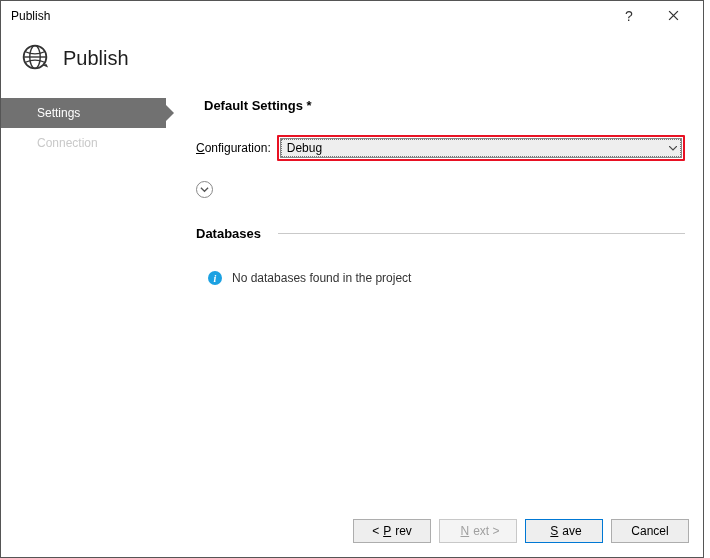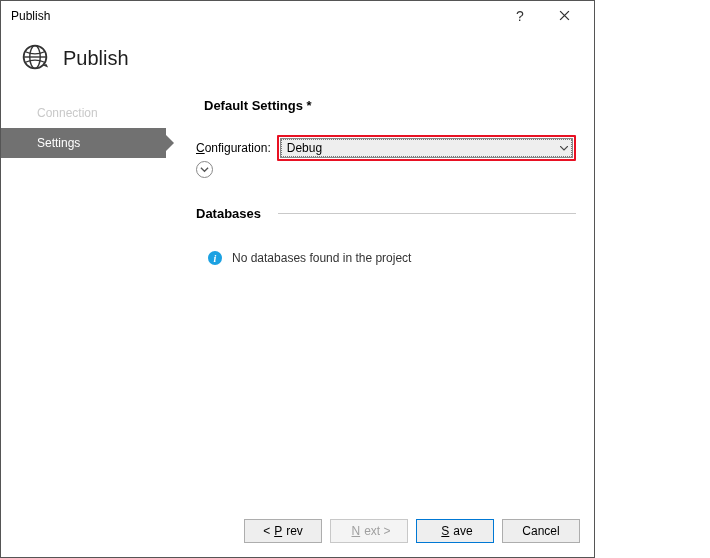--- a/index.html
+++ b/index.html
@@ -4,21 +4,21 @@
 <style>
   * { box-sizing: border-box; }
   html, body { margin: 0; padding: 0; }
   body {
     font-family: "Segoe UI", Tahoma, sans-serif;
     font-size: 12px;
     color: #000;
     background: #fff;
   }
   .window {
-    width: 595px;
+    width: 704px;
     height: 558px;
     border: 1px solid #555;
     display: flex;
     flex-direction: column;
     background: #fff;
     position: relative;
   }
   
   .titlebar {
     height: 30px;
@@ -96,20 +96,21 @@
   }
   .section-heading {
     font-size: 13px;
     font-weight: 700;
     margin: 0 0 22px 8px;
   }
   .form-row {
     display: flex;
     align-items: center;
     gap: 6px;
+    margin-bottom: 20px;
   }
   .form-label { font-size: 12px; }
   .form-label .ul { text-decoration: underline; }
   .config-select-wrap {
     flex: 1;
     border: 2px solid #e81123;
     padding: 1px;
     border-radius: 1px;
   }
   .config-select {
@@ -242,25 +243,25 @@
         <path d="M5 22 Q16 17 27 22" fill="none" stroke="#333" stroke-width="1.4"></path>
         <path d="M24 25 L31 28 L29 24 Z" fill="#333"></path>
       </svg>
     </span>
     <h1>Publish</h1>
   </div>
 
   <div class="main">
 
     <div class="sidebar">
+      <div class="sidebar-item active">
+        <span>Settings</span>
+      </div>
       <div class="sidebar-item disabled">
         <span>Connection</span>
-      </div>
-      <div class="sidebar-item active">
-        <span>Settings</span>
       </div>
     </div>
 
     <div class="content">
       <div class="section-heading">Default Settings *</div>
 
       <div class="form-row">
         <span class="form-label"><span class="ul">C</span><span>onfiguration:</span></span>
         <div class="config-select-wrap">
           <div class="config-select">

